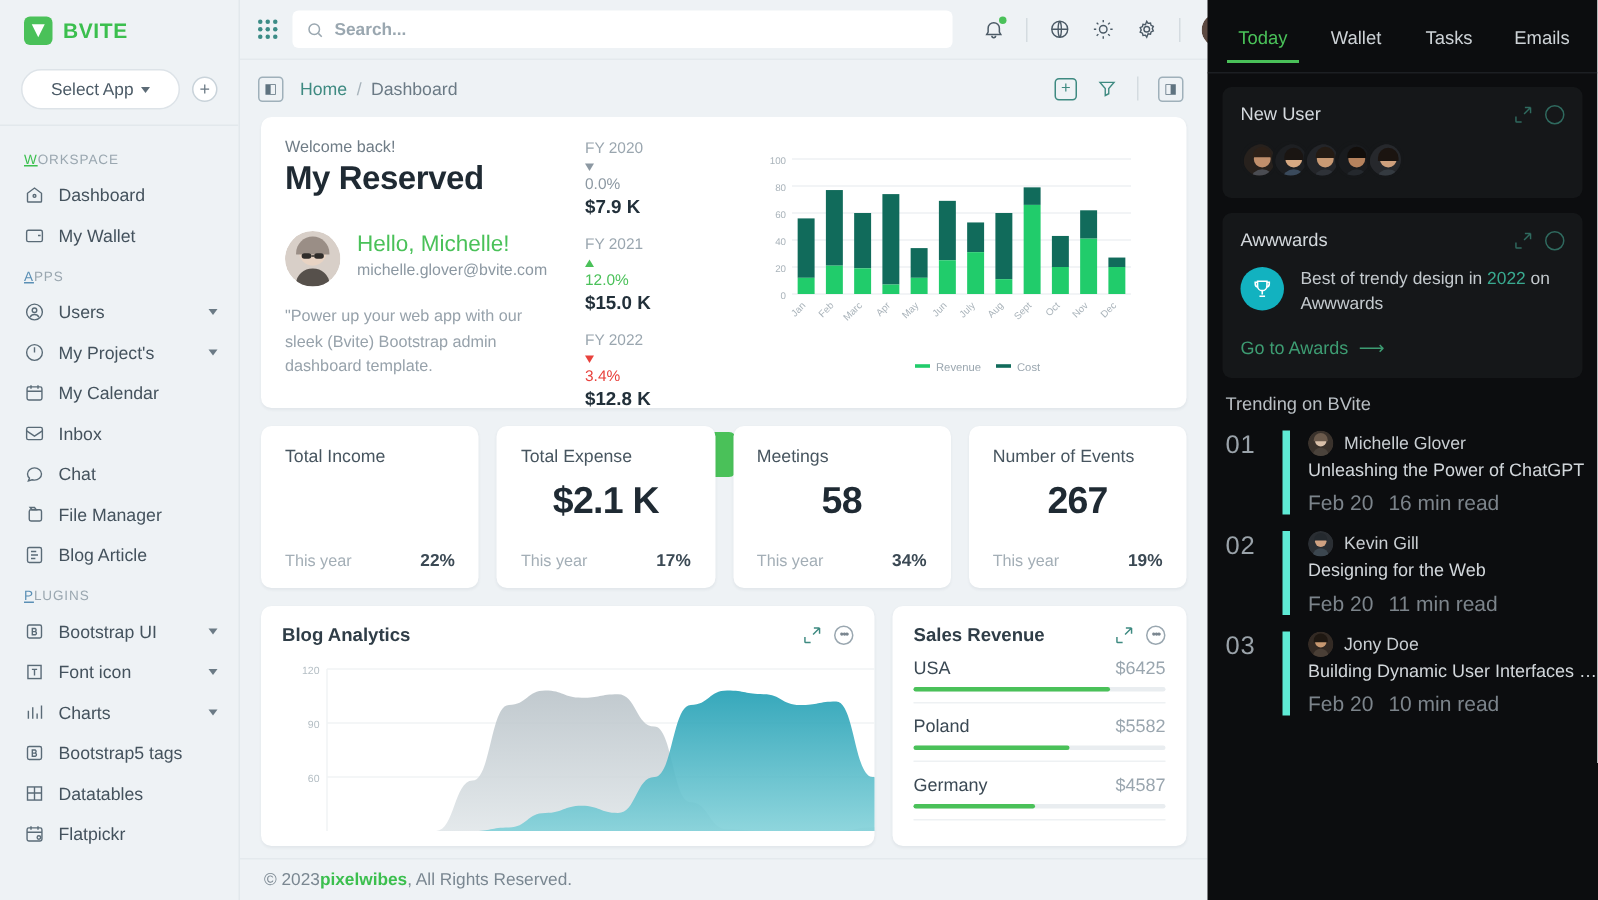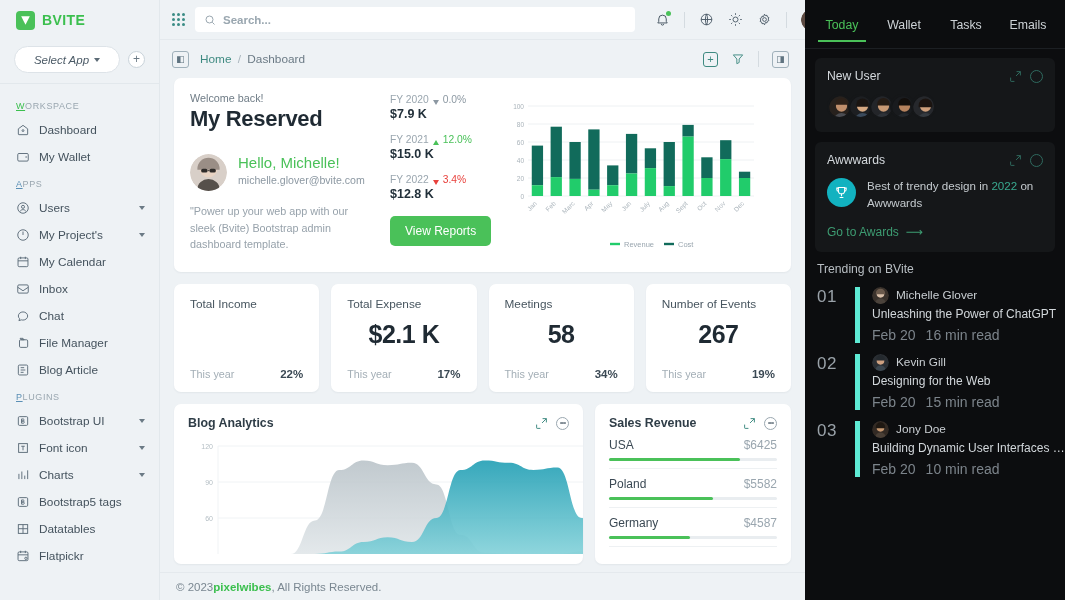--- a/index.html
+++ b/index.html
@@ -24,21 +24,21 @@
     width: 19px; height: 19px; border-radius: 4px;
     background: #4ac159; display: flex; align-items: center; justify-content: center;
     position: relative;
   }
   .brand-mark svg { display:block; }
   .brand-text { font-size: 14px; font-weight: 700; color: #3bbf4e; letter-spacing: .4px; }
   .app-select-row { padding: 6px 14px 10px 14px; display: flex; align-items: center; gap: 8px; }
   .app-select {
     flex: 1; height: 27px; border: 1px solid #dde3e8; border-radius: 14px;
     background: #fff; display: flex; align-items: center; justify-content: center;
-    gap: 5px; font-size: 11.5px; color: #4b5a66; font-style: italic;
+    gap: 5px; font-size: 11.5px; color: #4b5a66;
   }
   .caret { width:0;height:0;border-left:3.5px solid transparent;border-right:3.5px solid transparent;border-top:4px solid #5c6b76; }
   .add-btn { width: 17px; height: 17px; border: 1px solid #c9d3da; border-radius: 50%;
              color:#6b7a85; font-size:12px; line-height:15px; text-align:center; background:#fff; }
   .sep { height:1px; background:#e2e8ec; margin: 0 0 8px 0; }
   .navgroup-title { font-size: 9px; letter-spacing: .6px; color: #9aa7b0; padding: 9px 16px 5px; text-transform: uppercase; }
   .navgroup-title .hl { color:#3bbf4e; text-decoration: underline; }
   .navgroup-title .hl-b { color:#5a8fb5; text-decoration: underline; }
   .navgroup-title .hl-p { color:#5a8fb5; text-decoration: underline; }
   .nav-item {
@@ -95,21 +95,21 @@
   .wc-left { width: 200px; flex:0 0 200px; }
   .wc-hi { font-size: 10.8px; color:#6f7c86; }
   .wc-title { font-size: 22px; font-weight: 700; color:#1f2a33; letter-spacing:-.3px; margin-top:2px; }
   .wc-user { display:flex; gap:11px; margin-top: 22px; }
   .wc-avatar { width:37px;height:37px;border-radius:50%;overflow:hidden;flex:0 0 37px; }
   .wc-hello { font-size: 15px; color:#4ac159; font-weight:400; }
   .wc-mail { font-size: 10.6px; color:#8c98a2; margin-top:3px; }
   .wc-quote { font-size: 10.8px; color:#97a2ab; line-height:1.55; margin-top:12px; width:185px; }
   .wc-mid { width: 110px; flex: 0 0 110px; padding-top: 2px; }
   .fy-row { margin-bottom: 13px; }
-  .fy-label { font-size: 10.3px; color:#9aa6af; display:flex; align-items:flex-end; gap:4px; }
+  .fy-label { font-size: 10.3px; color:#9aa6af; display:flex; align-items:flex-start; gap:4px;flex-direction:column; }
   .fy-label .pct { font-size:10.3px; }
   .tri-up { width:0;height:0;border-left:3.5px solid transparent;border-right:3.5px solid transparent;border-bottom:5px solid #4ac159;}
   .tri-dn { width:0;height:0;border-left:3.5px solid transparent;border-right:3.5px solid transparent;border-top:5px solid currentColor;}
   .fy-val { font-size: 12.5px; font-weight:700; color:#22303a; margin-top:2px; }
   .btn-green {
     background:#4ac159; color:#fff; border:none; border-radius:5px;
     padding: 8px 15px; font-size: 12px; font-family:inherit; margin-top: 2px;
   }
   .wc-chart { flex:1; min-width:0; padding-left: 4px; }
 
@@ -791,21 +791,21 @@
                   <circle cx="20" cy="16" r="9" fill="#cfa181"></circle>
                   <path d="M10 13a10 10 0 0120 0v2H10z" fill="#24292e"></path>
                   <ellipse cx="20" cy="38" rx="12" ry="11" fill="#3c4750"></ellipse>
                 </svg>
               </span>
             <span class="trend-name">Kevin Gill</span>
           </span>
           <span class="trend-title">Designing for the Web</span>
           <span class="trend-meta">
             <span>Feb 20</span>
-            <span>15 min read</span>
+            <span>11 min read</span>
           </span>
         </span>
       </div>
 
       <div class="trend">
         <span class="trend-no">03</span>
         <span class="trend-body">
           <span class="trend-user">
             <span class="trend-av">
                 <svg width="17" height="17" viewBox="0 0 40 40">

